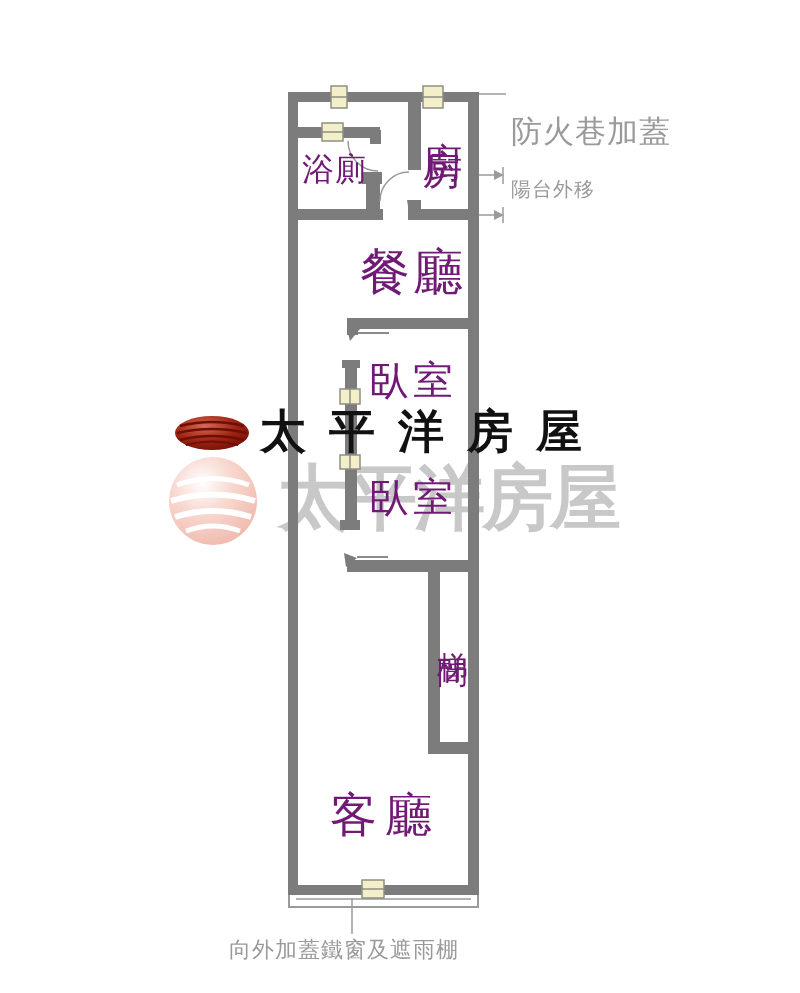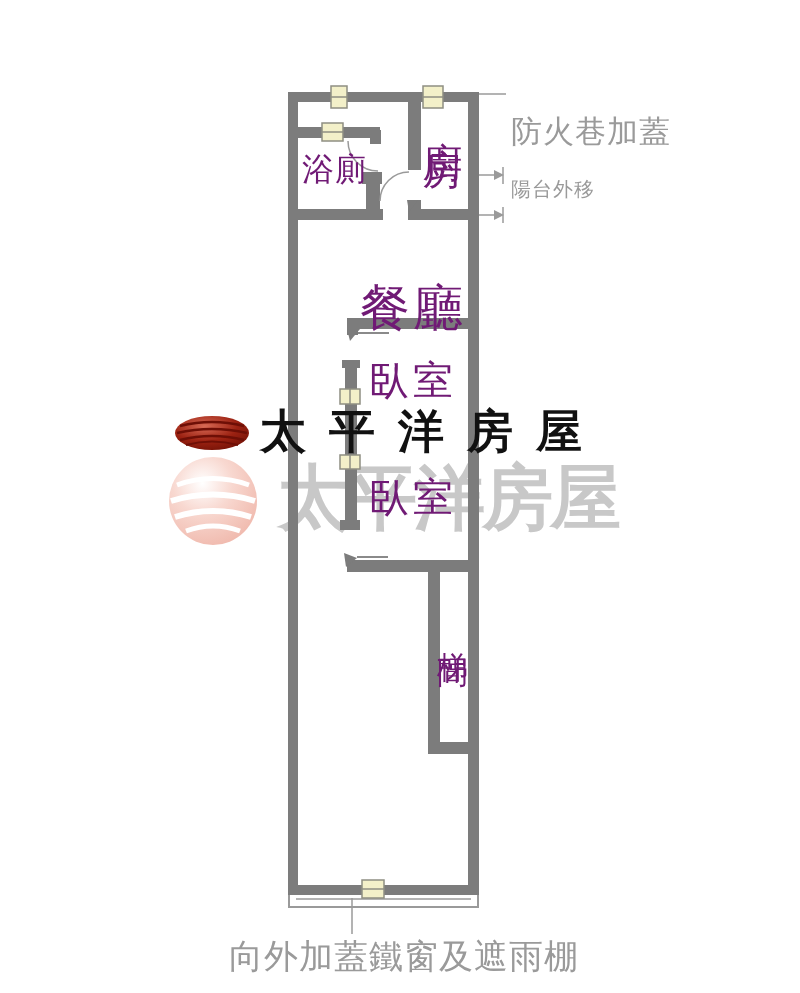--- a/index.html
+++ b/index.html
@@ -120,28 +120,29 @@
       <line x1="350" y1="455" x2="350" y2="469" stroke="#8f8f82" stroke-width="1.5"></line>
     </g>
     <g>
       <rect x="362" y="880" width="22" height="18" fill="#f3f0c9" stroke="#8f8f82" stroke-width="1.5"></rect>
       <line x1="362" y1="889" x2="384" y2="889" stroke="#8f8f82" stroke-width="1.5"></line>
     </g>
   </svg>
 
   <div class="roomlabel" style="left:302px;top:153px;font-size:32px;letter-spacing:1px;">浴廁</div>
   <div class="roomlabel vertical" style="left:423px;top:109px;font-size:40px;letter-spacing:7px;">廚房</div>
-  <div class="roomlabel" style="left:360px;top:247px;font-size:50px;letter-spacing:3px;margin-top:36px;">餐廳</div>
+  <div class="roomlabel" style="left:360px;top:247px;font-size:50px;letter-spacing:3px;">餐廳</div>
   <div class="roomlabel" style="left:369px;top:360px;font-size:40px;letter-spacing:4px;">臥室</div>
   <div class="roomlabel" style="left:369px;top:477px;font-size:40px;letter-spacing:4px;">臥室</div>
   <div class="roomlabel vertical" style="left:437px;top:627px;font-size:31px;letter-spacing:7px;">梯間</div>
+  <div class="roomlabel" style="left:330px;top:791px;font-size:47px;letter-spacing:8px;">客廳</div>
 
   <div class="annot" style="left:511px;top:116px;font-size:31px;letter-spacing:1px;">防火巷加蓋</div>
   <div class="annot" style="left:511px;top:179px;font-size:20px;letter-spacing:1px;">陽台外移</div>
-  <div class="annot" style="left:229px;top:939px;font-size:34px;letter-spacing:1px;">向外加蓋鐵窗及遮雨棚</div>
+  <div class="annot" style="left:229px;top:939px;font-size:22px;letter-spacing:1px;">向外加蓋鐵窗及遮雨棚</div>
 
   <div id="wm1" class="abs" style="left:0;top:0;">
     <svg class="abs" style="left:172px;top:413px;z-index:41;" width="80" height="40" viewBox="0 0 80 40">
       <defs>
         <radialGradient id="gradRed" cx="40%" cy="30%" r="80%">
           <stop offset="0%" stop-color="#d86a55"></stop>
           <stop offset="55%" stop-color="#9c2212"></stop>
           <stop offset="100%" stop-color="#701005"></stop>
         </radialGradient>
       </defs>

